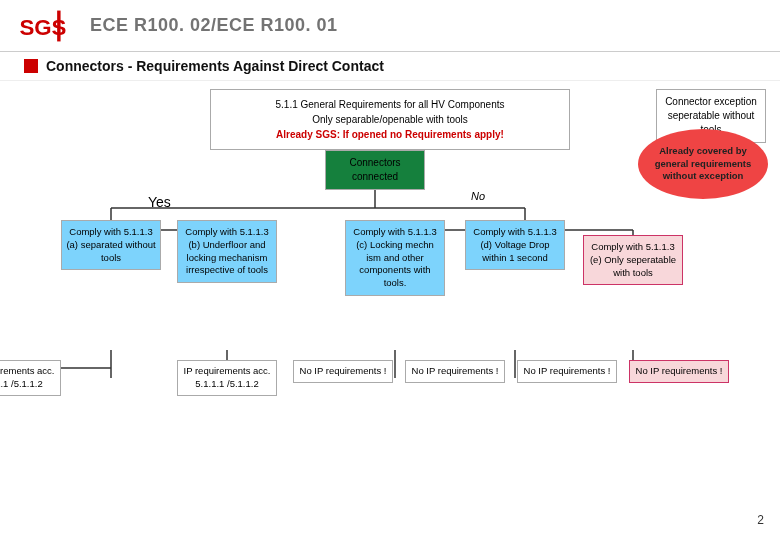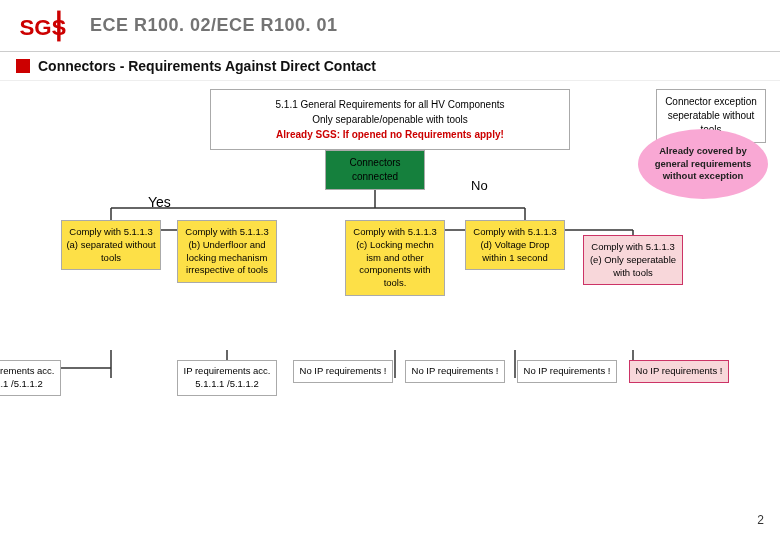--- a/index.html
+++ b/index.html
@@ -31,21 +31,21 @@
       font-size: 18px;
       font-weight: bold;
       color: #737373;
       letter-spacing: 0.5px;
     }
 
     
     .subtitle-bar {
       display: flex;
       align-items: center;
-      padding: 6px 16px;
+      padding: 6px 24px;
       background: #fff;
       border-bottom: 1px solid #eee;
     }
     .subtitle-bullet {
       width: 14px;
       height: 14px;
       background: #cc0000;
       display: inline-block;
       margin-right: 8px;
       flex-shrink: 0;
@@ -116,21 +116,21 @@
       height: 100%;
       pointer-events: none;
     }
     .comply-box {
       border: 1px solid #aaa;
       text-align: center;
       padding: 5px 4px;
       width: 100px;
       font-size: 9.5px;
       line-height: 1.35;
-      background: #fde047;
+      background: #7dd3fc;
     }
     .comply-box.pink {
       background: #f8d7da;
       border-color: #cc3366;
     }
     .ip-box {
       border: 1px solid #aaa;
       text-align: center;
       padding: 4px 3px;
       width: 100px;
@@ -143,21 +143,21 @@
       border-color: #cc3366;
     }
 
     
     .already-covered {
       position: absolute;
       right: 12px;
       top: 48px;
       width: 130px;
       height: 70px;
-      background: #f9a8d4;
+      background: #ef4444;
       border-radius: 50%;
       display: flex;
       align-items: center;
       justify-content: center;
       text-align: center;
       font-size: 9.5px;
       font-weight: bold;
       color: #222;
       line-height: 1.35;
       padding: 8px;
@@ -188,22 +188,23 @@
     }
     .fa-yes {
       position: absolute;
       left: 133px;
       top: 44px;
       font-size: 14px;
     }
     .fa-no {
       position: absolute;
       left: 456px;
-      top: 28px;
-      font-size: 13px;
+      top: 40px;
+      font-size: 11px;
+      font-style: italic;
     }
 
     
     .fa-comply1 {
       position: absolute;
       left: 46px;
       top: 70px;
     }
     .fa-comply2 {
       position: absolute;

